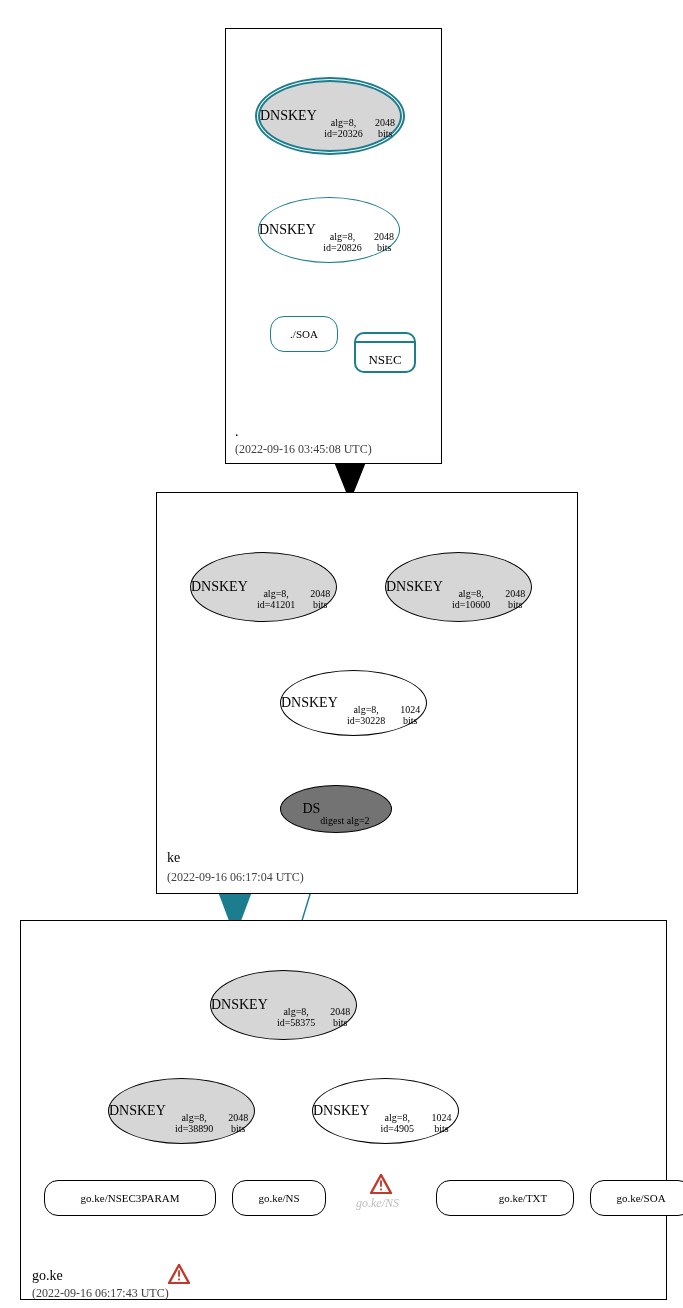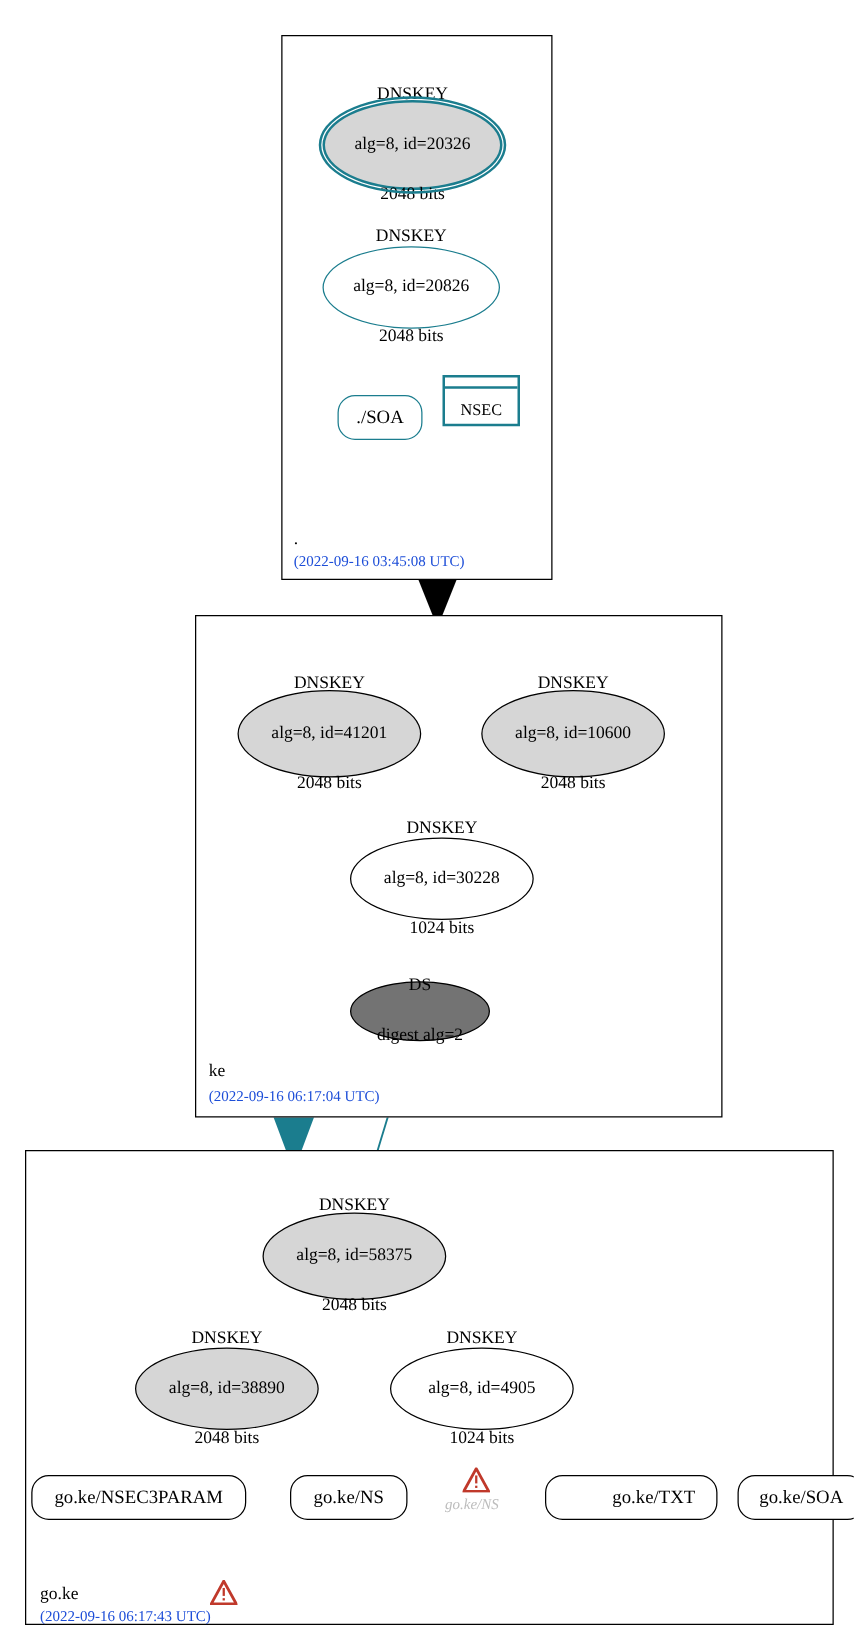--- a/index.html
+++ b/index.html
@@ -17,49 +17,49 @@
     background: #fff;
   }
   .zone-label {
     position: absolute;
     font-size: 14px;
     color: #000;
   }
   .zone-time {
     position: absolute;
     font-size: 12px;
-    color: #1d4ed8;
+    color: #404040;
   }
   .node-ellipse {
     position: absolute;
     border-radius: 50%;
     display: flex;
-    flex-direction: column;
+    flex-direction: row;
     align-items: center;
     justify-content: center;
     text-align: center;
     line-height: 1.15;
   }
   .node-ellipse.double::before {
     content: '';
     position: absolute;
     inset: -5px;
     border: 2px solid #1b7d8e;
     border-radius: 50%;
   }
   .title-line { font-size: 14px; }
-  .sub-line   { font-size: 14px; margin-top: 24px; }
+  .sub-line   { font-size: 10px; margin-top: 24px; }
   .rr-box {
     position: absolute;
     border: 1.5px solid #000;
     border-radius: 14px;
     display: flex;
     align-items: center;
     justify-content: center;
-    font-size: 15px;
+    font-size: 11px;
     background: #fff;
   }
   .nsec-box {
     position: absolute;
     border: 2px solid #1b7d8e;
     background: #fff;
     display: flex;
     align-items: flex-end;
     justify-content: center;
     font-size: 13px;
@@ -160,21 +160,21 @@
 <div class="node-ellipse" style="left:258px; top:197px; width:140px; height:64px; background:#fff; border:1.5px solid #1b7d8e;">
   <div class="title-line">DNSKEY</div>
   <div class="sub-line">alg=8, id=20826</div>
   <div class="sub-line">2048 bits</div>
 </div>
 
 <div class="rr-box" style="left:270px; top:316px; width:66px; height:34px; border-color:#1b7d8e;">
   <span>./SOA</span>
 </div>
 
-<div class="nsec-box" style="left:354px; top:300px; width:58px; height:34px;">
+<div class="nsec-box" style="left:354px; top:332px; width:58px; height:34px;border-radius:10px;">
   <span>NSEC</span>
 </div>
 
 <div class="zone-box" style="left:156px; top:492px; width:420px; height:400px;"></div>
 <div class="zone-label" style="left:167px; top:850px;">ke</div>
 <div class="zone-time" style="left:167px; top:870px;">(2022-09-16 06:17:04 UTC)</div>
 
 <div class="node-ellipse" style="left:190px; top:552px; width:145px; height:68px; background:#d6d6d6; border:1.5px solid #000;">
   <div class="title-line">DNSKEY</div>
   <div class="sub-line">alg=8, id=41201</div>
@@ -213,21 +213,21 @@
   <div class="sub-line">alg=8, id=38890</div>
   <div class="sub-line">2048 bits</div>
 </div>
 
 <div class="node-ellipse" style="left:312px; top:1078px; width:145px; height:64px; background:#fff; border:1.5px solid #000;">
   <div class="title-line">DNSKEY</div>
   <div class="sub-line">alg=8, id=4905</div>
   <div class="sub-line">1024 bits</div>
 </div>
 
-<div class="rr-box" style="left:25px; top:1180px; width:170px; height:34px;">
+<div class="rr-box" style="left:44px; top:1180px; width:170px; height:34px;">
   <span>go.ke/NSEC3PARAM</span>
 </div>
 <div class="rr-box" style="left:232px; top:1180px; width:92px; height:34px;">
   <span>go.ke/NS</span>
 </div>
 
 <svg class="warn-icon" style="left:370px; top:1174px;" viewBox="0 0 24 22">
   <path d="M12 1 L23 21 L1 21 Z" fill="#fff" stroke="#c0392b" stroke-width="2.5"></path>
   <rect x="11" y="7" width="2" height="7" fill="#c0392b"></rect>
   <rect x="11" y="16" width="2" height="2" fill="#c0392b"></rect>

